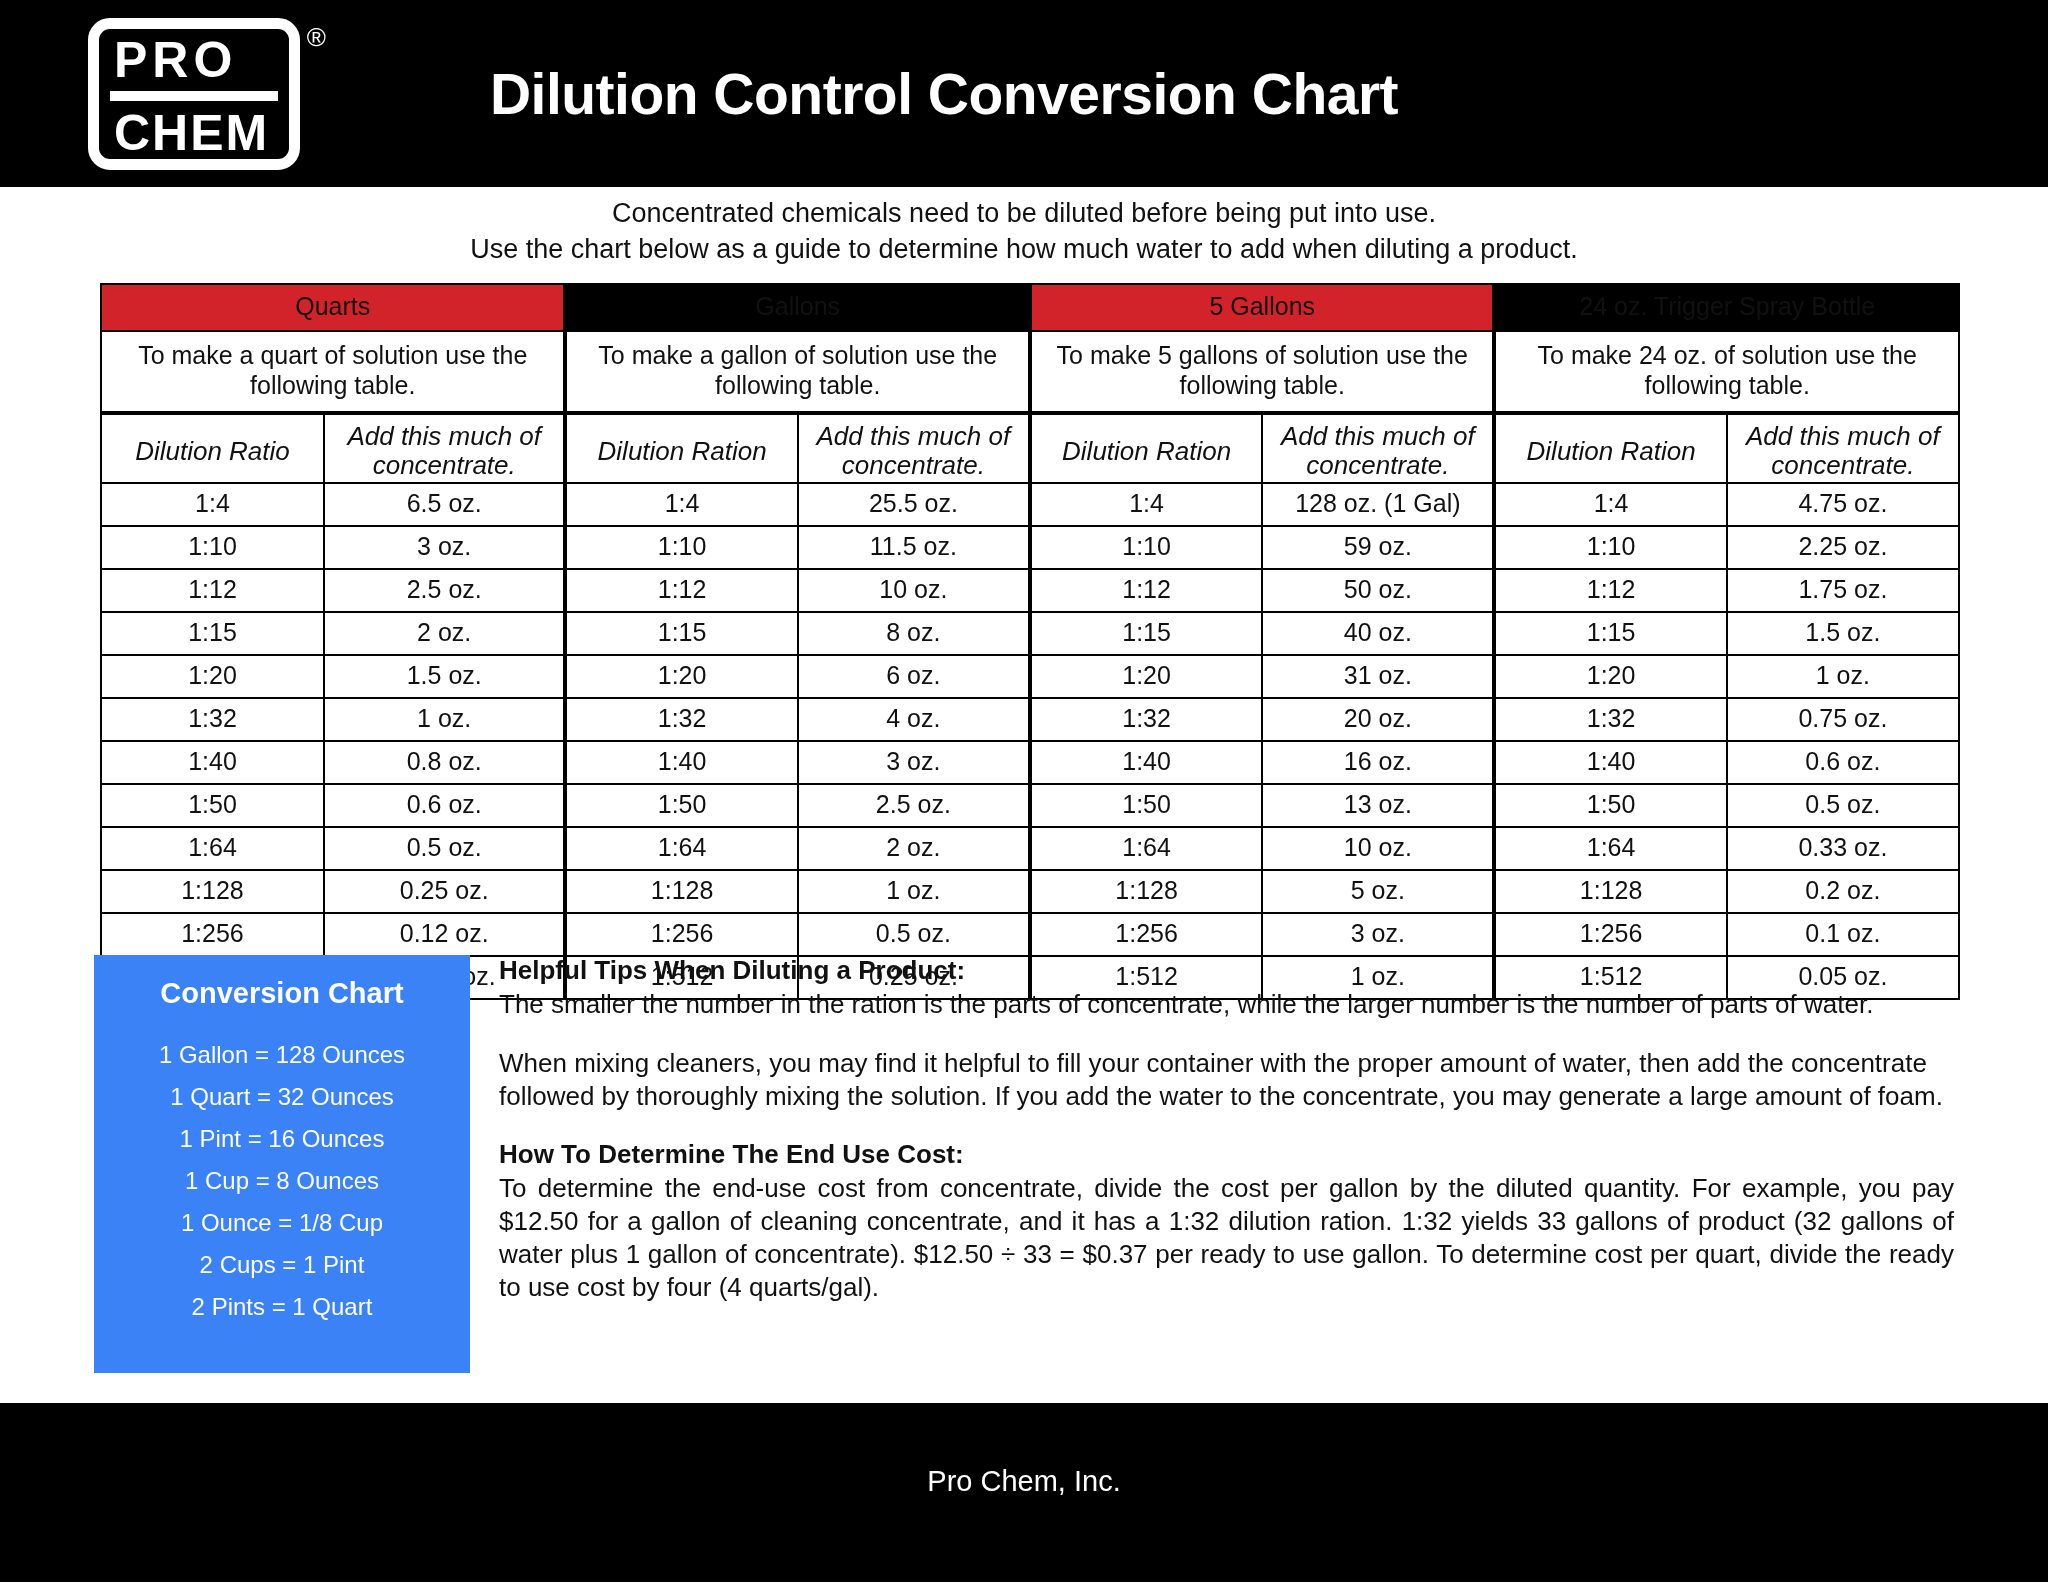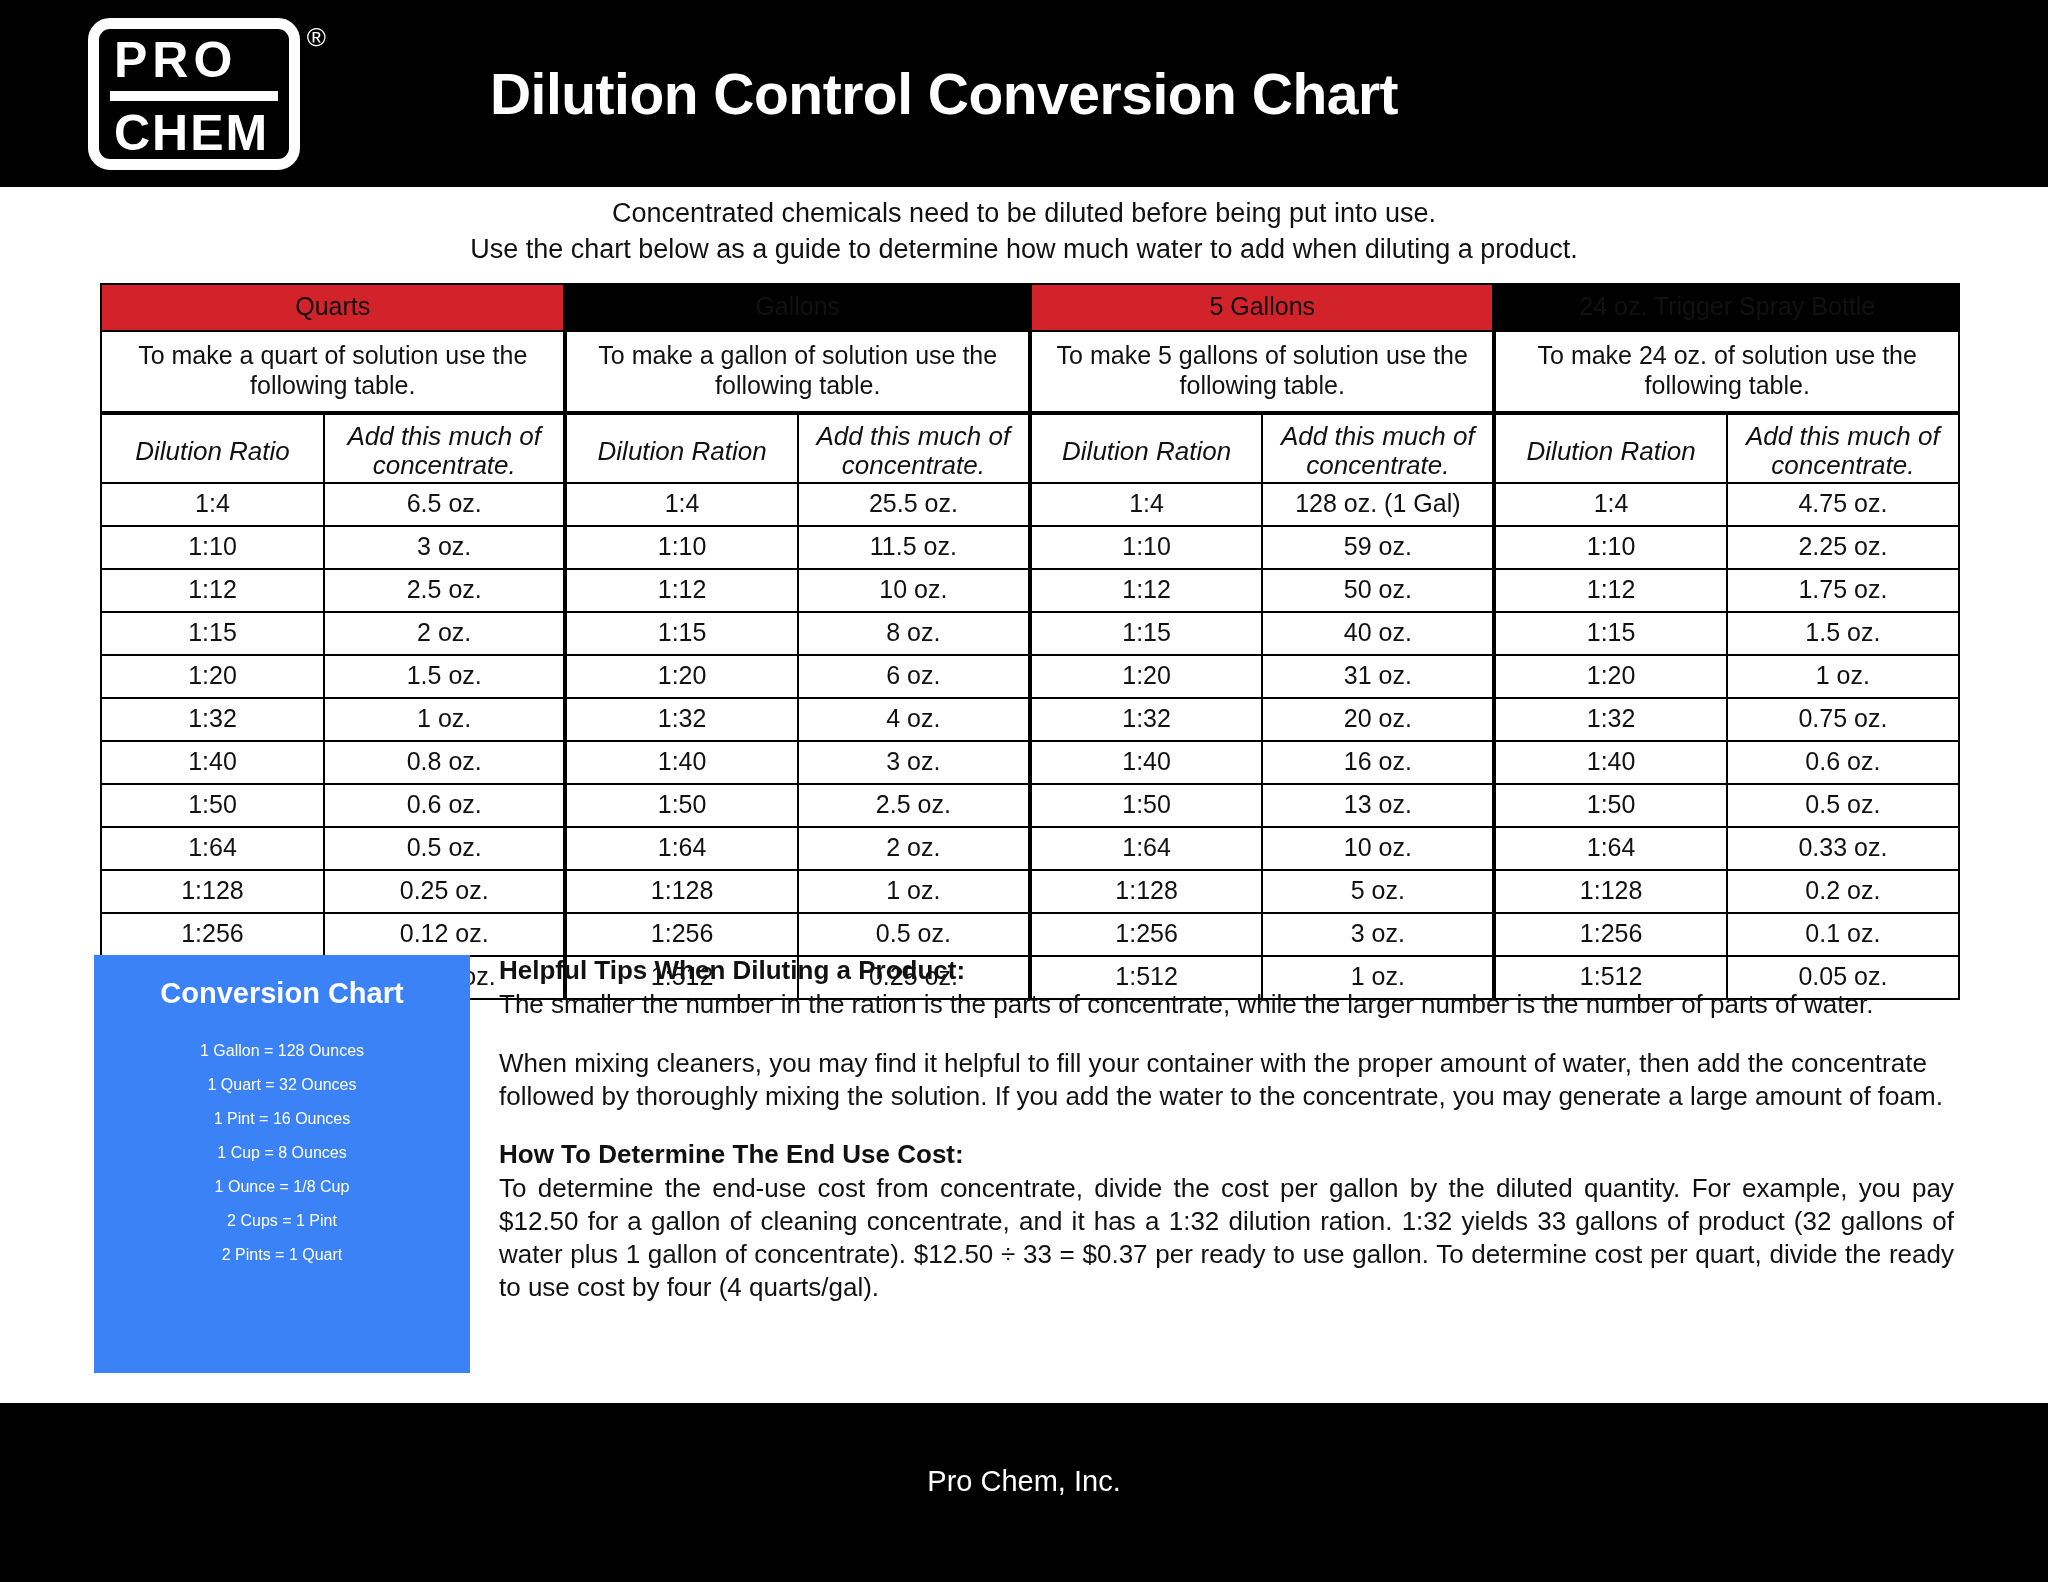--- a/index.html
+++ b/index.html
@@ -84,21 +84,21 @@
   .sep-under   { border-bottom:4px solid #000 !important; }
 
   
   .lower { position:absolute; left:94px; top:955px; width:1860px; display:flex; }
   .conv-box {
     width:376px; background:#3b82f6; color:#ffffff;
     padding:22px 10px 26px; flex:none; align-self:flex-start;
     min-height:418px;
   }
   .conv-title { text-align:center; font-size:29px; font-weight:bold; margin-bottom:24px; }
-  .conv-line  { text-align:center; font-size:16px; line-height:1.0; padding:9px 0; }
+  .conv-line  { text-align:center; font-size:24px; line-height:1.0; padding:9px 0; }
 
   .tips { flex:1; padding-left:29px; color:#111; }
   .tips h3 { font-size:26px; font-weight:bold; margin-bottom:2px; }
   .tips p  { font-size:26px; line-height:1.27; }
   .tips .gap { height:26px; }
   .justify { text-align:justify; }
 
   
   .footer {
     position:absolute; left:0; bottom:0; width:2048px; height:179px;

